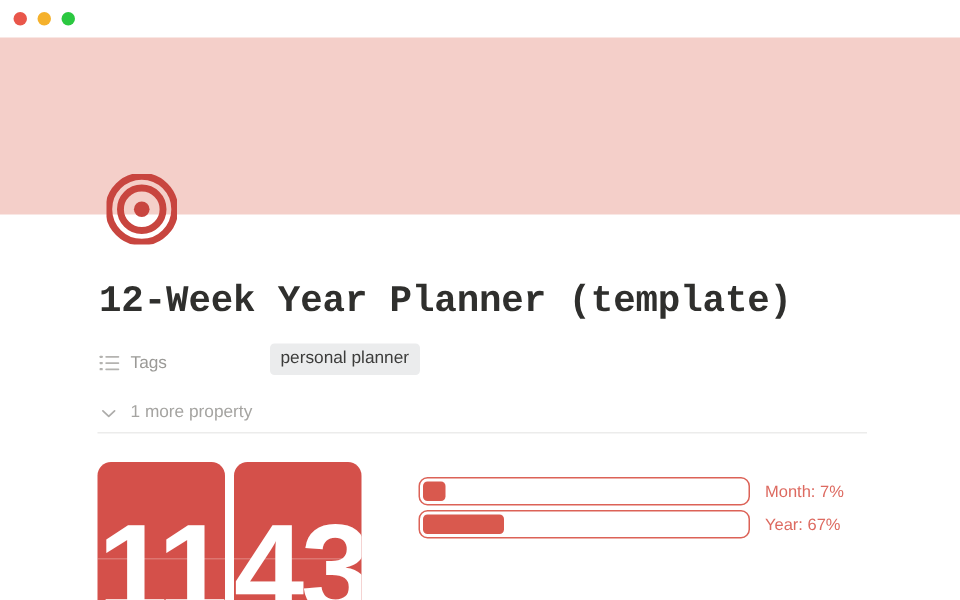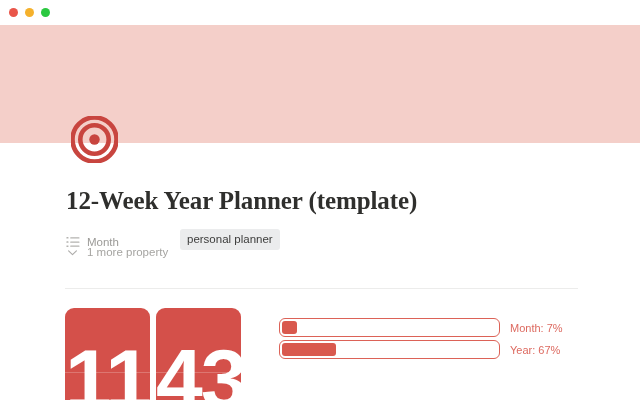--- a/index.html
+++ b/index.html
@@ -68,21 +68,21 @@
     width: 47px;
     height: 47px;
   }
   #page-icon svg { display: block; width: 47px; height: 47px; }
 
   
   #page-title {
     position: absolute;
     left: 66px;
     top: 186px;
-    font-family: Liberation Serif, serif;
+    font-family: Liberation Mono, monospace;
     font-weight: bold;
     font-size: 25px;
     line-height: 30px;
     color: #2f2f2d;
     letter-spacing: -0.1px;
     white-space: nowrap;
     text-align: right;
   }
 
   
@@ -122,21 +122,21 @@
     font-size: 11.5px;
     line-height: 18px;
     padding: 1px 7px 2px 7px;
     border-radius: 3px;
     white-space: nowrap;
     display: inline-block;
   }
 
   #more-props {
     left: 66px;
-    top: 242px;
+    top: 265px;
     cursor: pointer;
   }
   #more-props .prop-label { color: #a5a4a1; }
   .chev {
     width: 13px;
     height: 13px;
     margin-right: 8px;
     flex: 0 0 auto;
   }
   .chev svg { display:block; }
@@ -259,21 +259,21 @@
         <g fill="#b4b3b0">
           <rect x="0.4" y="2.1" width="2.1" height="1.5" rx="0.4"></rect>
           <rect x="0.4" y="6.3" width="2.1" height="1.5" rx="0.4"></rect>
           <rect x="0.4" y="10.4" width="2.1" height="1.5" rx="0.4"></rect>
           <rect x="4.2" y="2.3" width="9.3" height="1.2" rx="0.5"></rect>
           <rect x="4.2" y="6.5" width="9.3" height="1.2" rx="0.5"></rect>
           <rect x="4.2" y="10.6" width="9.3" height="1.2" rx="0.5"></rect>
         </g>
       </svg>
     </span>
-    <span class="prop-label">Month</span>
+    <span class="prop-label">Tags</span>
   </div>
   <div id="tag-pill-wrap">
     <span class="tag-pill">personal planner</span>
   </div>
 
   <div id="more-props" class="prop-row">
     <span class="chev">
       <svg width="13" height="13" viewBox="0 0 13 13" xmlns="http://www.w3.org/2000/svg">
         <path d="M2.6 4.9 L6.5 8.6 L10.4 4.9" fill="none" stroke="#adacaa" stroke-width="1.15" stroke-linecap="round" stroke-linejoin="round"></path>
       </svg>

